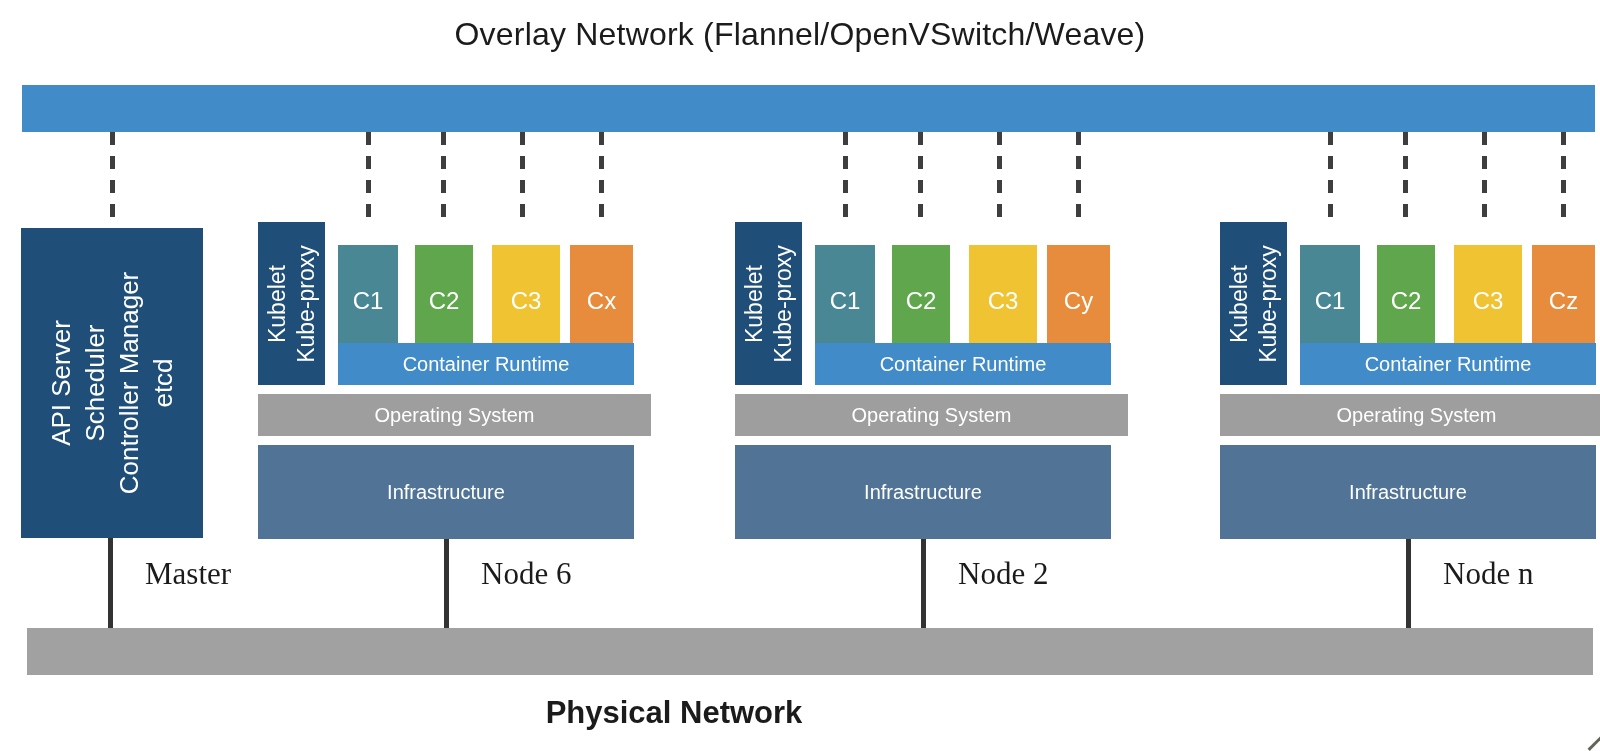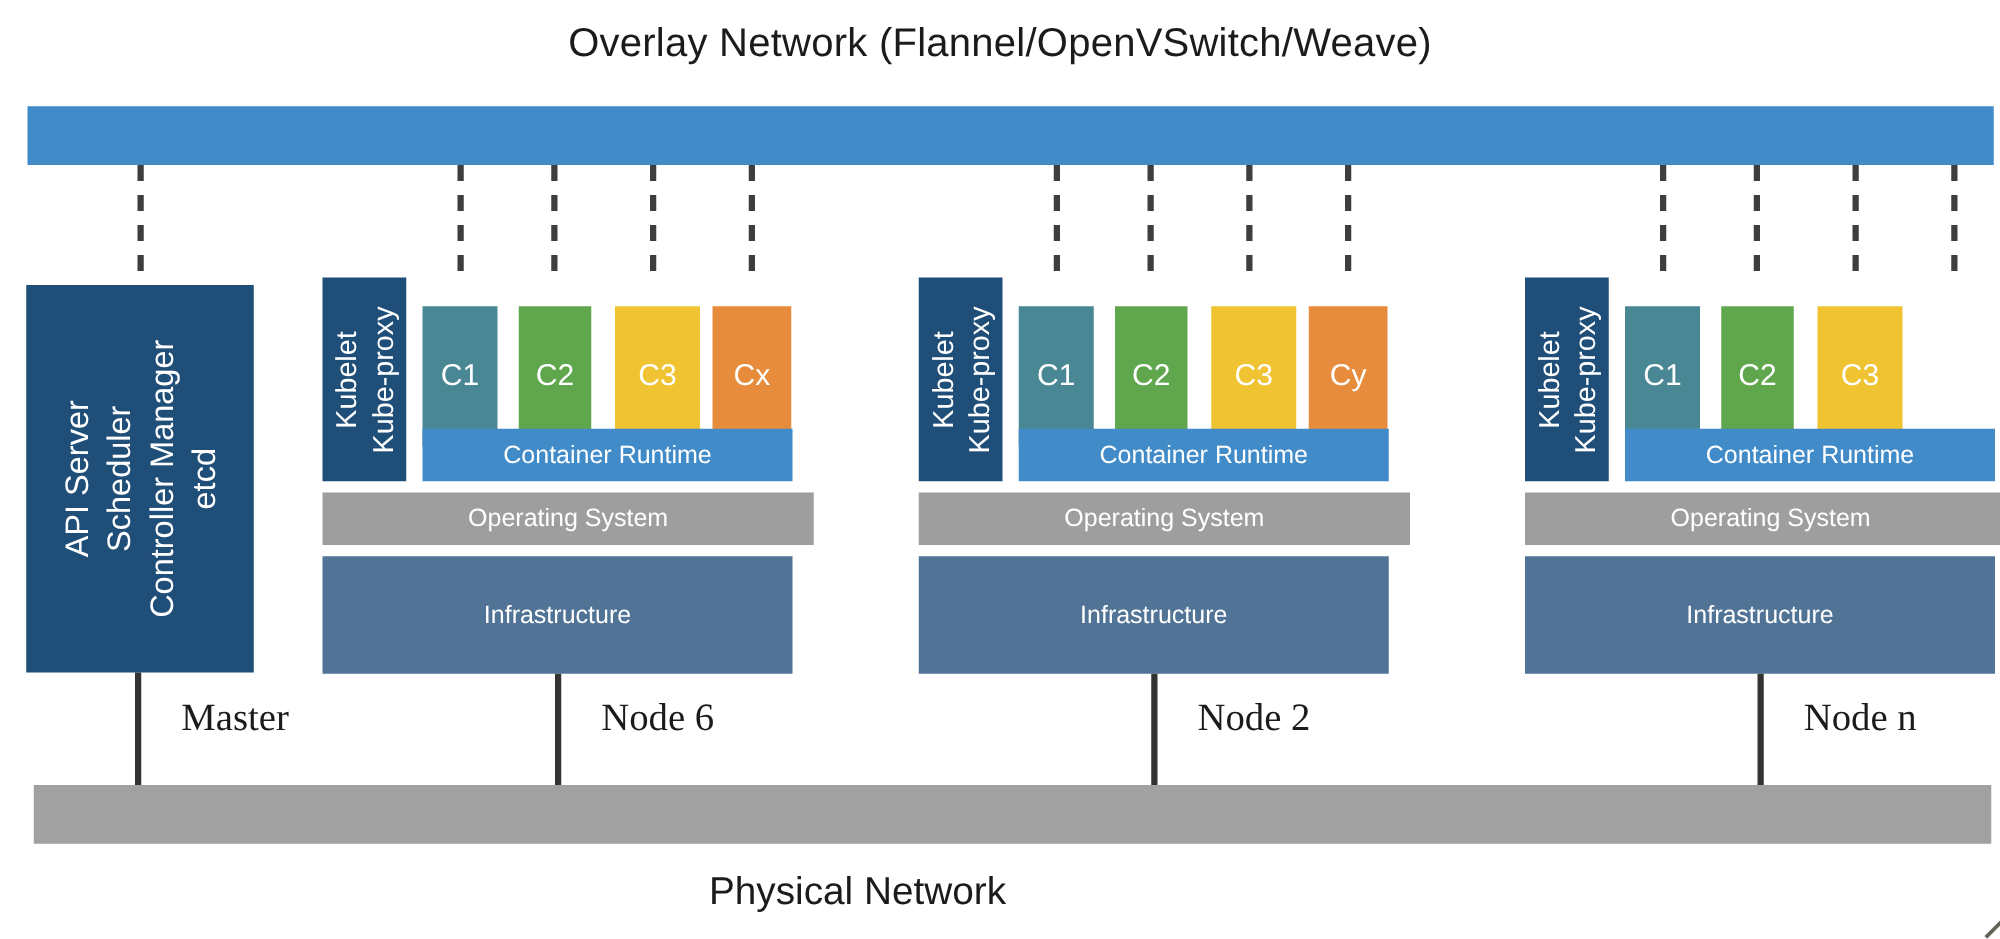--- a/index.html
+++ b/index.html
@@ -24,24 +24,25 @@
     left: 22px; top: 85px; width: 1573px; height: 47px;
     background: var(--bar-blue);
   }
   .physical-bar {
     position: absolute;
     left: 27px; top: 628px; width: 1566px; height: 47px;
     background: var(--physical-gray);
   }
   .physical-label {
     position: absolute;
-    left: 12px; top: 695px; width: 1348px;
+    left: 0; top: 695px; width: 1348px;
     text-align: center;
     font-size: 31px;
     color: var(--text-dark);
+    font-weight: bold;
   }
   .master-box {
     position: absolute;
     left: 21px; top: 228px; width: 182px; height: 310px;
     background: var(--navy);
   }
   .rot {
     position: absolute; left: 50%; top: 50%;
     transform: translate(-50%, -50%) rotate(-90deg);
     text-align: center;
@@ -153,20 +154,21 @@
   <div class="node" style="left: 1220px;">
     <div class="kubelet-box">
       <div class="rot krot">
         <div>Kubelet</div>
         <div>Kube-proxy</div>
       </div>
     </div>
     <div class="cbox cpos0">C1</div>
     <div class="cbox cpos1">C2</div>
     <div class="cbox cpos2">C3</div>
+    <div class="cbox cpos3">Cz</div>
     <div class="hlabelbar runtime">Container Runtime</div>
     <div class="hlabelbar os">Operating System</div>
     <div class="hlabelbar infra">Infrastructure</div>
   </div>
 <div class="dash" style="left: 1327.5px; top: 132px; height: 90px;"></div>
     <div class="dash" style="left: 1403px; top: 132px; height: 90px;"></div>
     <div class="dash" style="left: 1482px; top: 132px; height: 90px;"></div>
     <div class="dash" style="left: 1561px; top: 132px; height: 90px;"></div>
     <div class="connector" style="left: 1405.5px; top: 539px; height: 89px;"></div>
     <div class="seg-label" style="left: 1443px;">Node n</div>

